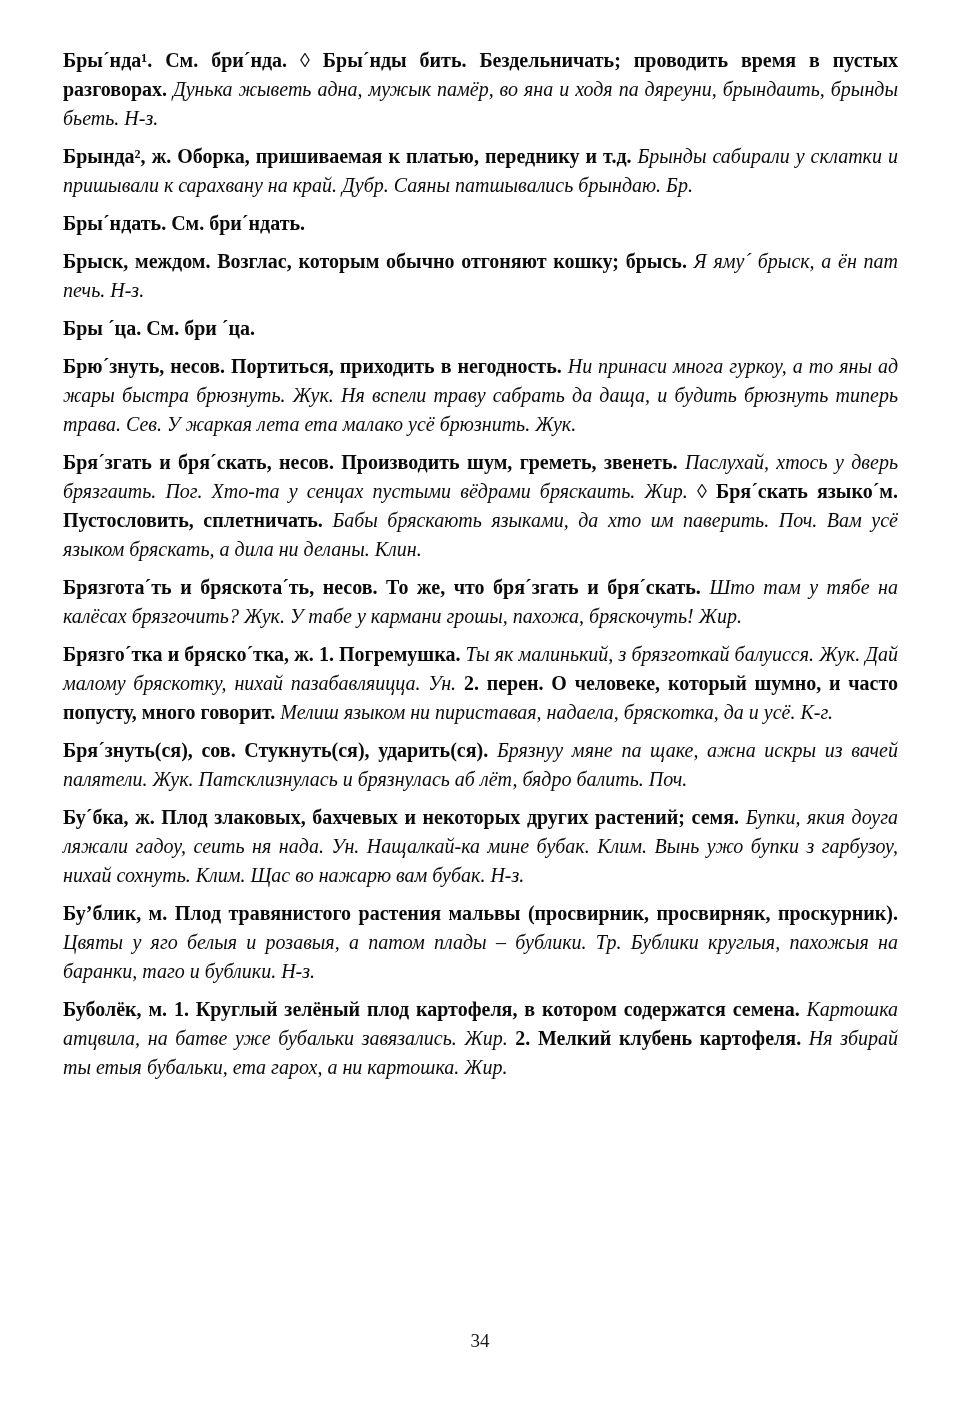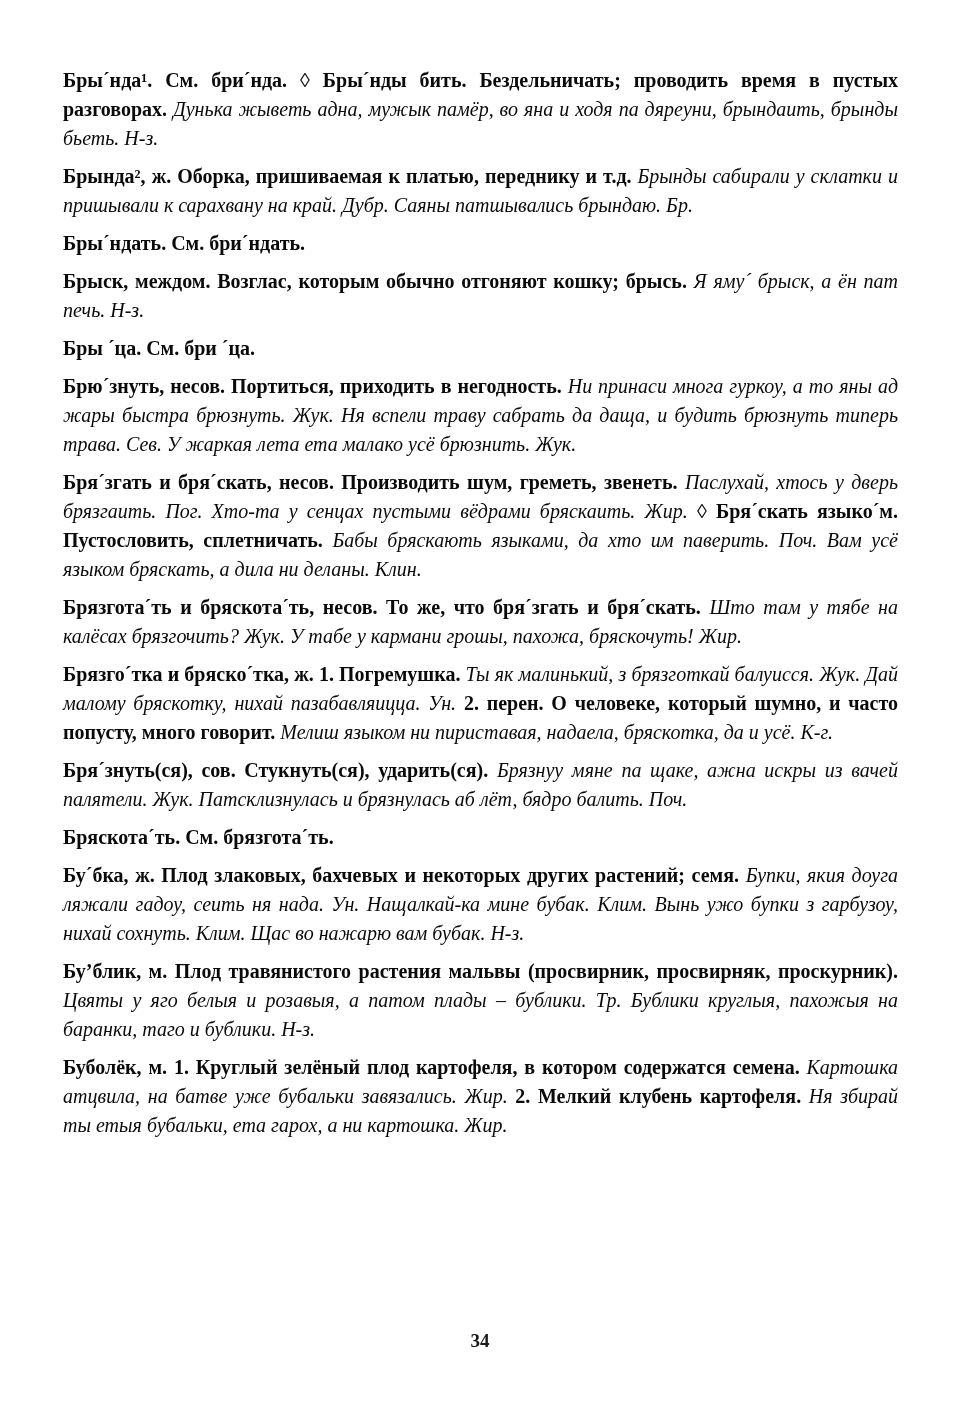--- a/index.html
+++ b/index.html
@@ -14,55 +14,53 @@
     font-family: "Liberation Serif", "DejaVu Serif", serif;
     color: #0a0a0a;
     overflow: hidden;
   }
   .page {
     position: absolute;
     top: 0; left: 0;
     width: 960px;
     height: 1417px;
     box-sizing: border-box;
-    padding: 66px 62px 0 63px;
+    padding: 46px 62px 0 63px;
   }
   .entries p.entry {
     font-size: 20px;
     line-height: 29px;
     text-align: justify;
     margin: 0 0 9px 0;
   }
   .entries p.entry span.b { font-weight: bold; font-style: normal; }
   .entries p.entry span.i { font-style: italic; font-weight: normal; }
   .page-number {
     position: absolute;
     top: 1330px;
     left: 0;
     width: 960px;
     text-align: center;
     font-size: 19px;
     color: #1a1a1a;
-    font-weight: bold;
   }
 </style>
 </head>
 <body>
 
 <div class="page">
   <div class="entries" id="entries">
       <p class="entry"><span class="b">Бры´нда¹. См. бри´нда. ◊ Бры´нды бить. Бездельничать; проводить время в пустых разговорах. </span><span class="i">Дунька жыветь адна, мужык памёр, во яна и ходя па дяреуни, брындаить, брынды бьеть. Н-з.</span></p>
       <p class="entry"><span class="b">Брында², ж. Оборка, пришиваемая к платью, переднику и т.д. </span><span class="i">Брынды сабирали у склатки и пришывали к сарахвану на край. Дубр. Саяны патшывались брындаю. Бр.</span></p>
       <p class="entry"><span class="b">Бры´ндать. См. бри´ндать.</span></p>
       <p class="entry"><span class="b">Брыск, междом. Возглас, которым обычно отгоняют кошку; брысь. </span><span class="i">Я яму´ брыск, а ён пат печь. Н-з.</span></p>
       <p class="entry"><span class="b">Бры ´ца. См. бри ´ца.</span></p>
       <p class="entry"><span class="b">Брю´знуть, несов. Портиться, приходить в негодность. </span><span class="i">Ни принаси многа гуркоу, а то яны ад жары быстра брюзнуть. Жук. Ня вспели траву сабрать да даща, и будить брюзнуть типерь трава. Сев. У жаркая лета ета малако усё брюзнить. Жук.</span></p>
       <p class="entry"><span class="b">Бря´згать и бря´скать, несов. Производить шум, греметь, звенеть. </span><span class="i">Паслухай, хтось у дверь брязгаить. Пог. Хто-та у сенцах пустыми вёдрами бряскаить. Жир. </span><span class="b">◊ Бря´скать языко´м. Пустословить, сплетничать. </span><span class="i">Бабы бряскають языками, да хто им паверить. Поч. Вам усё языком бряскать, а дила ни деланы. Клин.</span></p>
       <p class="entry"><span class="b">Брязгота´ть и бряскота´ть, несов. То же, что бря´згать и бря´скать. </span><span class="i">Што там у тябе на калёсах брязгочить? Жук. У табе у кармани грошы, пахожа, бряскочуть! Жир.</span></p>
       <p class="entry"><span class="b">Брязго´тка и бряско´тка, ж. 1. Погремушка. </span><span class="i">Ты як малинький, з брязготкай балуисся. Жук. Дай малому бряскотку, нихай пазабавляицца. Ун. </span><span class="b">2. перен. О человеке, который шумно, и часто попусту, много говорит. </span><span class="i">Мелиш языком ни пириставая, надаела, бряскотка, да и усё. К-г.</span></p>
       <p class="entry"><span class="b">Бря´знуть(ся), сов. Стукнуть(ся), ударить(ся). </span><span class="i">Брязнуу мяне па щаке, ажна искры из вачей палятели. Жук. Патсклизнулась и брязнулась аб лёт, бядро балить. Поч.</span></p>
-      <p class="entry"><span class="b">Бряскота´ть. См. брязгота´ть.</span></p>
       <p class="entry"><span class="b">Бу´бка, ж. Плод злаковых, бахчевых и некоторых других растений; семя. </span><span class="i">Бупки, якия доуга ляжали гадоу, сеить ня нада. Ун. Нащалкай-ка мине бубак. Клим. Вынь ужо бупки з гарбузоу, нихай сохнуть. Клим. Щас во нажарю вам бубак. Н-з.</span></p>
       <p class="entry"><span class="b">Бу’блик, м. Плод травянистого растения мальвы (просвирник, просвирняк, проскурник). </span><span class="i">Цвяты у яго белыя и розавыя, а патом плады – бублики. Тр. Бублики круглыя, пахожыя на баранки, таго и бублики. Н-з.</span></p>
       <p class="entry"><span class="b">Буболёк, м. 1. Круглый зелёный плод картофеля, в котором содержатся семена. </span><span class="i">Картошка атцвила, на батве уже бубальки завязались. Жир. </span><span class="b">2. Мелкий клубень картофеля. </span><span class="i">Ня збирай ты етыя бубальки, ета гарох, а ни картошка. Жир.</span></p>
     </div>
   <div class="page-number">34</div>
 </div>
 
 </body></html>

